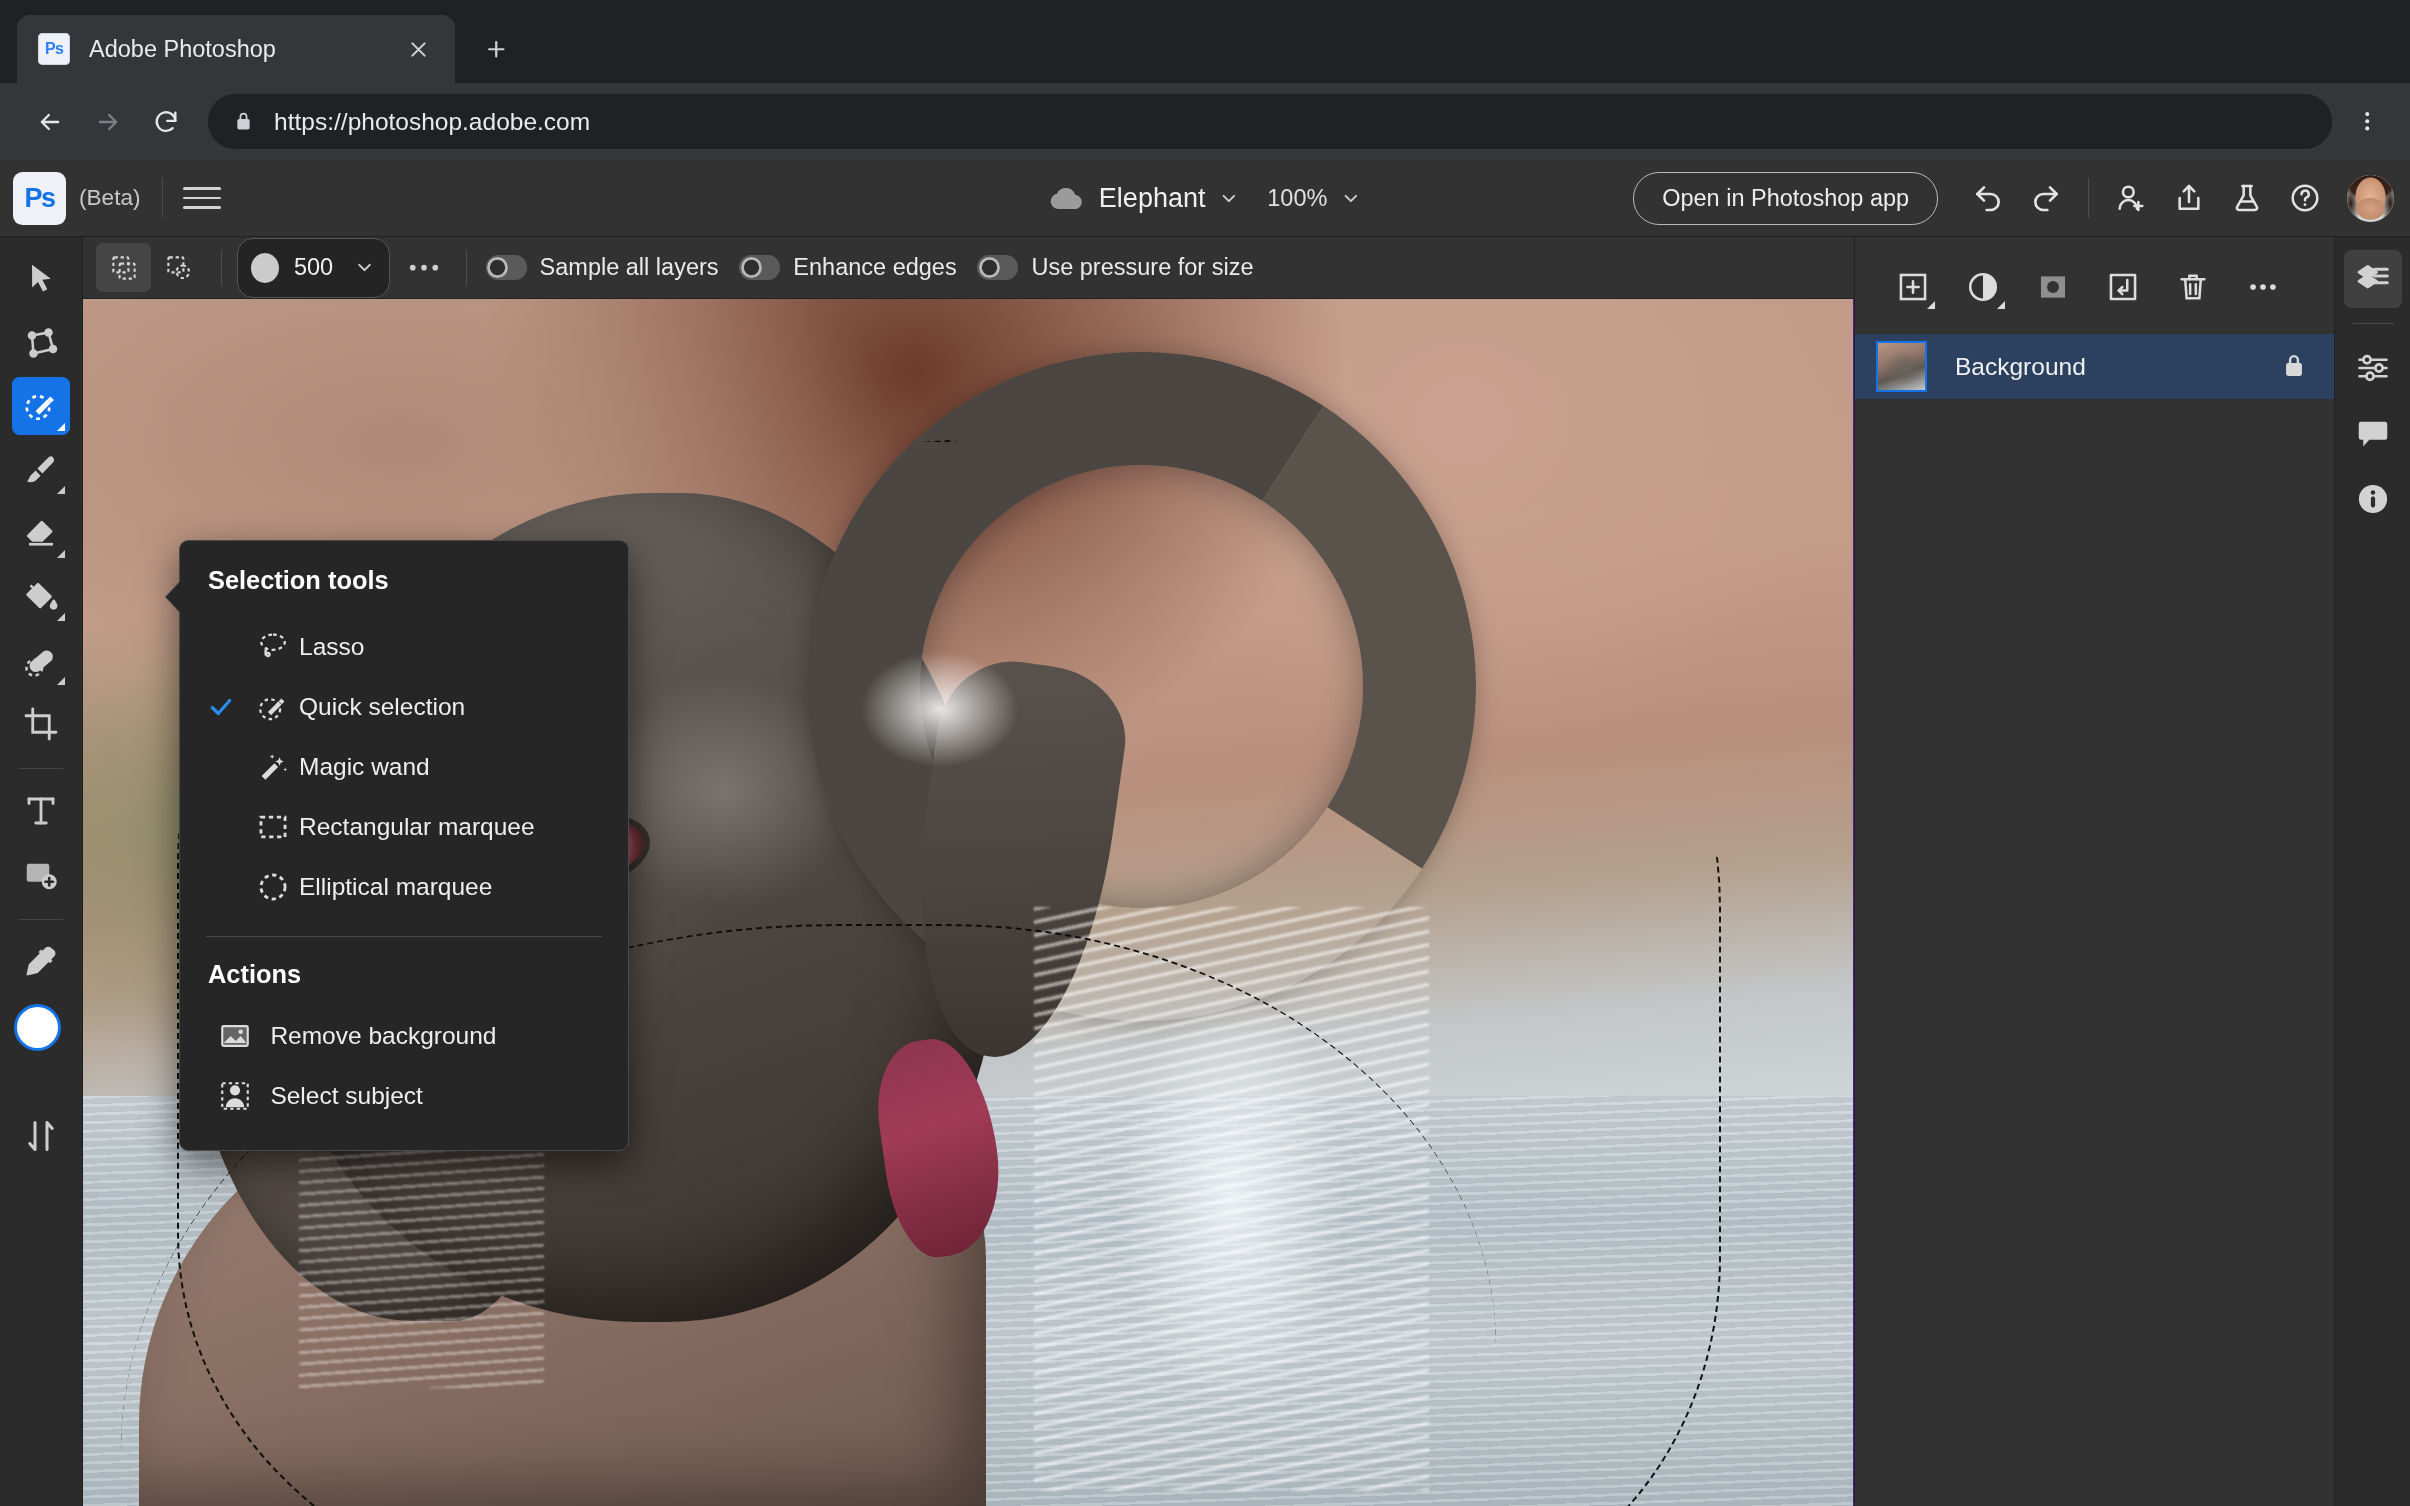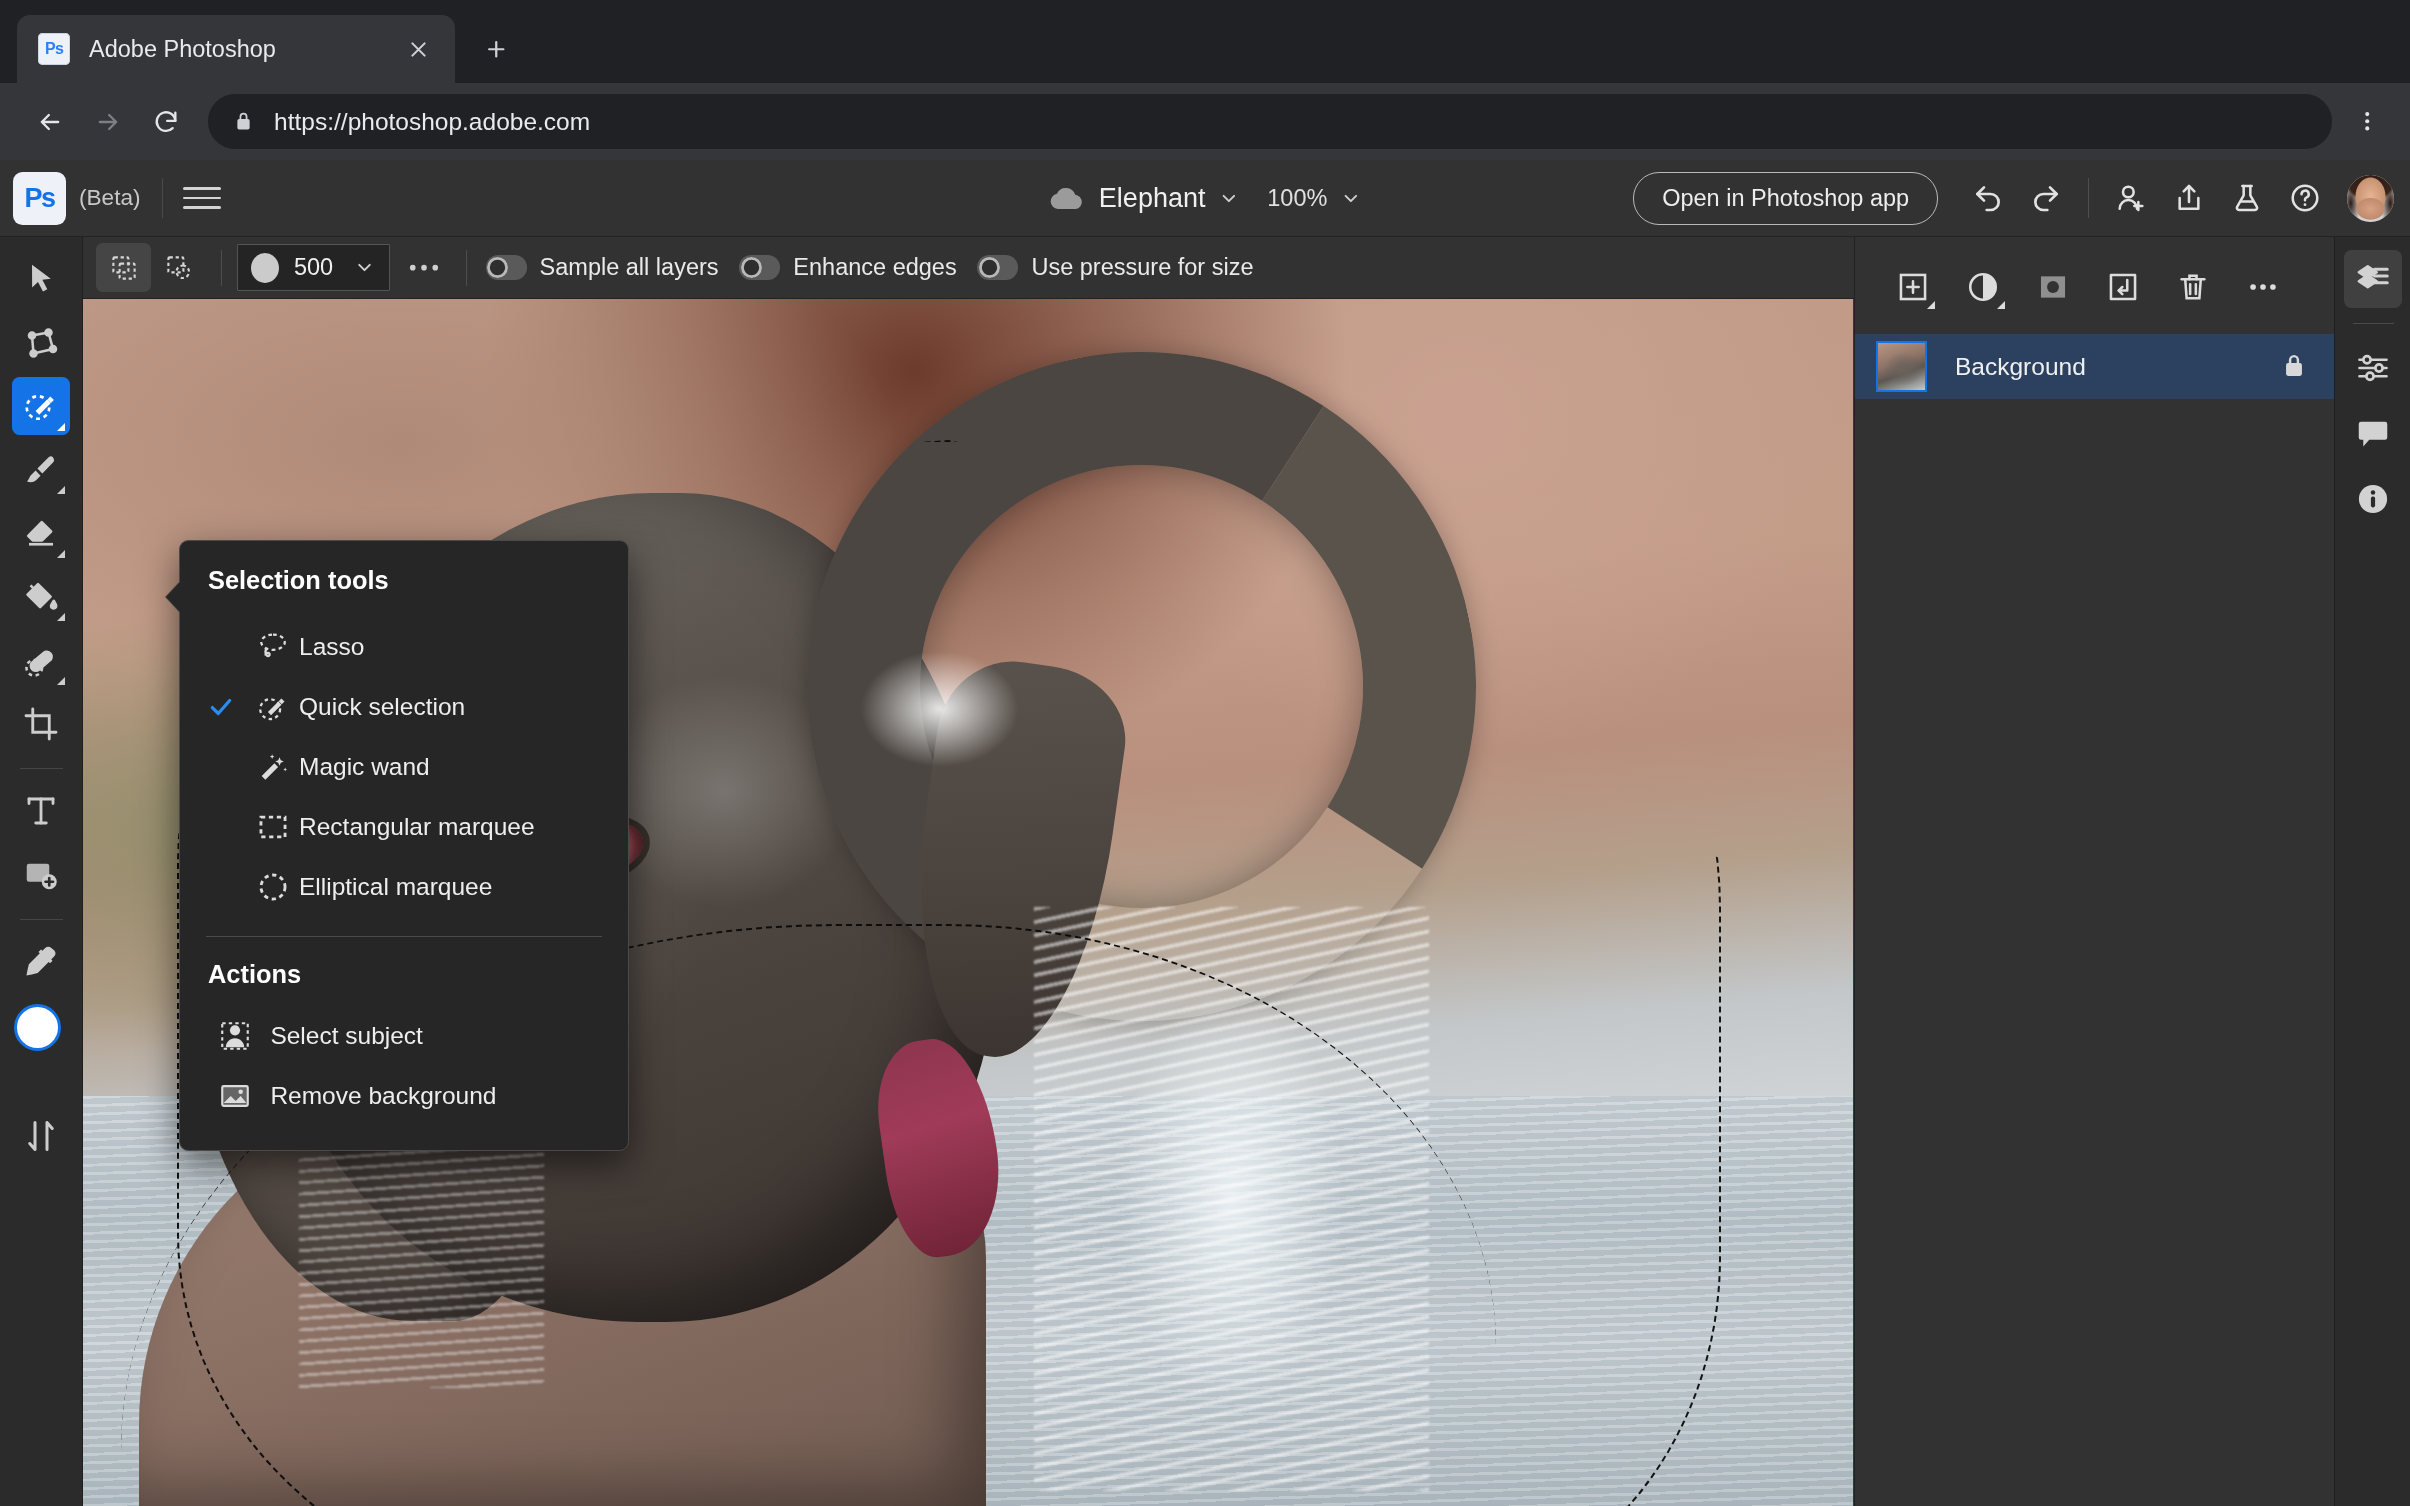--- a/index.html
+++ b/index.html
@@ -136,21 +136,21 @@
 
   .options-bar {
     height:62px; background:#323232; display:flex; align-items:center; padding:0 13px; gap:0;
     flex:0 0 62px; border-bottom:0.9px solid #222;
   }
   .opt-btn { width:55px;height:49px;border-radius:6.6px;display:flex;align-items:center;justify-content:center;color:#d6d6d6;}
   .opt-btn.selected { background:#454545; }
   .opt-btn svg{width:30px;height:30px;}
   .opt-sep { width:0.9px;height:36px;background:#4d4d4d;margin:0 15px; }
   .brush-size {
-    height:47px;background:#242424;border:0.9px solid #545454;border-radius:1px;
+    height:60px;background:#242424;border:0.9px solid #545454;border-radius:16px;
     display:flex;align-items:center;padding:0 13px;gap:15px;
   }
   .brush-dot { width:28px;height:30px;border-radius:50%;background:#cbcbcb; }
   .brush-val { color:#f0f0f0;font-size:23.5px; }
   .dots-btn { width:53px;height:47px;display:flex;align-items:center;justify-content:center;color:#cfcfcf;margin-left:7.5px;}
   .dots-btn svg{width:30px;height:11.3px;}
   .toggle-group { display:flex;align-items:center;gap:13px;margin-left:3.8px; }
   .toggle {
     width:41px;height:24.5px;border-radius:12.2px;background:#5a5a5a;position:relative;flex:0 0 41px;
   }
@@ -698,37 +698,37 @@
               </span>
               <span class="fly-label">Elliptical marquee</span>
             </div>
 
             <div class="fly-divider"></div>
             <div class="fly-sub">Actions</div>
 
             <div class="fly-item action">
               <span class="fly-ico">
                 <svg viewBox="0 0 24 24" fill="none" stroke="currentColor" stroke-width="1.5">
+                    <rect x="3" y="5" width="18" height="14" rx="1" fill="currentColor" fill-opacity=".35" stroke="currentColor"></rect>
+                    <path d="M4 17l5-5 3.5 3.5L16 12l4 5z" fill="currentColor" stroke="none"></path>
+                    <circle cx="16" cy="9" r="1.6" fill="currentColor" stroke="none"></circle>
+                  </svg>
+              </span>
+              <span class="fly-label" style="margin-left:9.4px">Remove background</span>
+            </div>
+
+            <div class="fly-item action">
+              <span class="fly-ico">
+                <svg viewBox="0 0 24 24" fill="none" stroke="currentColor" stroke-width="1.5">
                     <circle cx="12" cy="8" r="3.6" fill="currentColor" stroke="none"></circle>
                     <path d="M5.5 20c0-3.6 2.9-6.5 6.5-6.5s6.5 2.9 6.5 6.5z" fill="currentColor" stroke="none"></path>
                     <rect x="3" y="3" width="18" height="18" stroke-dasharray="2.4 2.2"></rect>
                   </svg>
               </span>
               <span class="fly-label" style="margin-left:9.4px">Select subject</span>
-            </div>
-
-            <div class="fly-item action">
-              <span class="fly-ico">
-                <svg viewBox="0 0 24 24" fill="none" stroke="currentColor" stroke-width="1.5">
-                    <rect x="3" y="5" width="18" height="14" rx="1" fill="currentColor" fill-opacity=".35" stroke="currentColor"></rect>
-                    <path d="M4 17l5-5 3.5 3.5L16 12l4 5z" fill="currentColor" stroke="none"></path>
-                    <circle cx="16" cy="9" r="1.6" fill="currentColor" stroke="none"></circle>
-                  </svg>
-              </span>
-              <span class="fly-label" style="margin-left:9.4px">Remove background</span>
             </div>
           </div>
         </div>
       </div>
 
       <div class="layers-panel">
         <div class="layers-tools">
           <div class="ltool">
             <svg viewBox="0 0 24 24" fill="none" stroke="currentColor" stroke-width="1.8">
                 <rect x="3.5" y="3.5" width="17" height="17"></rect>

